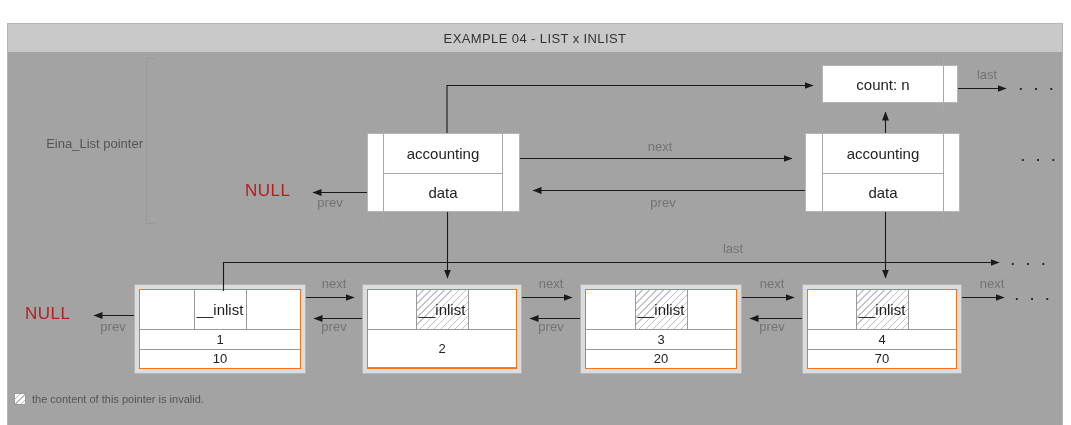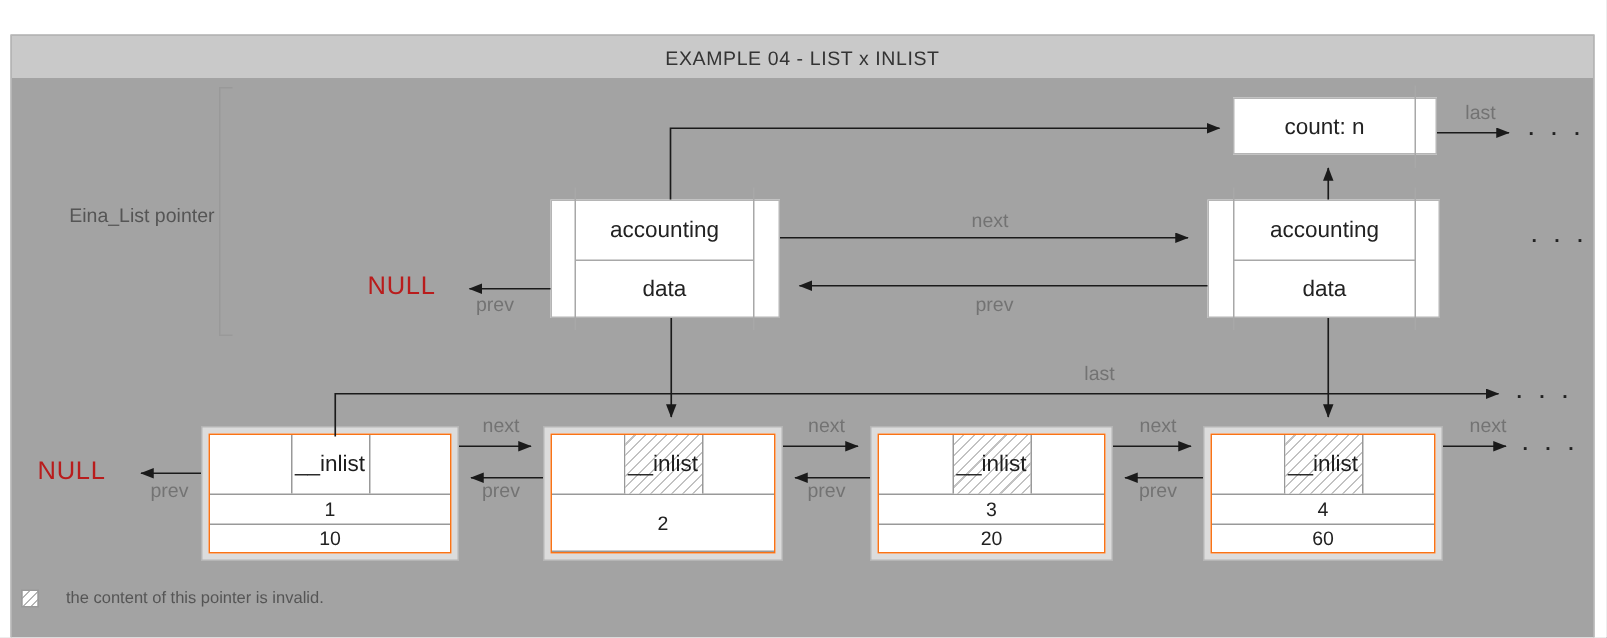--- a/index.html
+++ b/index.html
@@ -40,21 +40,21 @@
   .null{position:absolute;font-size:17px;color:#b91c1c;letter-spacing:.5px;}
   .dots{position:absolute;font-size:13px;font-weight:bold;color:#222;letter-spacing:4px;}
   .eina{position:absolute;left:23px;top:136px;width:120px;text-align:right;
         font-size:13px;color:#555;}
   .bracket{position:absolute;left:146px;top:58px;width:8px;height:164px;
            border-left:1px solid #999;border-top:1px solid #999;border-bottom:1px solid #999;}
   
   .legend{position:absolute;left:14px;top:393px;display:flex;align-items:center;}
   .swatch{width:12px;height:12px;border:1px solid #999;box-sizing:border-box;
           background:repeating-linear-gradient(135deg,#fff 0 3px,#b5b5b5 3px 4px);}
-  .legend-text{margin-left:18px;font-size:11px;color:#555;}
+  .legend-text{margin-left:6px;font-size:11px;color:#555;}
   svg.wires{position:absolute;left:0;top:0;pointer-events:none;}
 </style>
 </head>
 <body>
 
 <div id="canvas">
 
   <div class="frame">
     <div class="titlebar">
       <span>EXAMPLE 04 - LIST x INLIST</span>
@@ -115,21 +115,21 @@
 
   <div class="node" style="left:802px;width:160px;">
     <div class="node-inner">
       <div class="prow">
         <div class="pcell left"></div>
         <div class="pcell mid hatch"></div>
         <div class="pcell right"></div>
         <div class="ptext">__inlist</div>
       </div>
       <div class="vrow first">4</div>
-      <div class="vrow">60</div>
+      <div class="vrow">70</div>
     </div>
   </div>
 
   <svg class="wires" width="1071" height="425">
     <defs>
       <marker id="ah" markerWidth="10" markerHeight="8" refX="8.5" refY="3.5" orient="auto" markerUnits="userSpaceOnUse">
         <path d="M0,0 L9,3.5 L0,7 Z" fill="#1a1a1a"></path>
       </marker>
     </defs>
 

